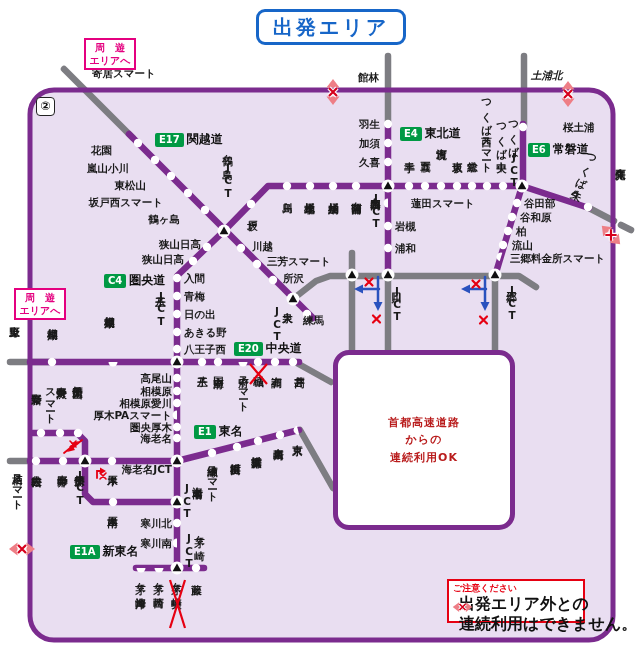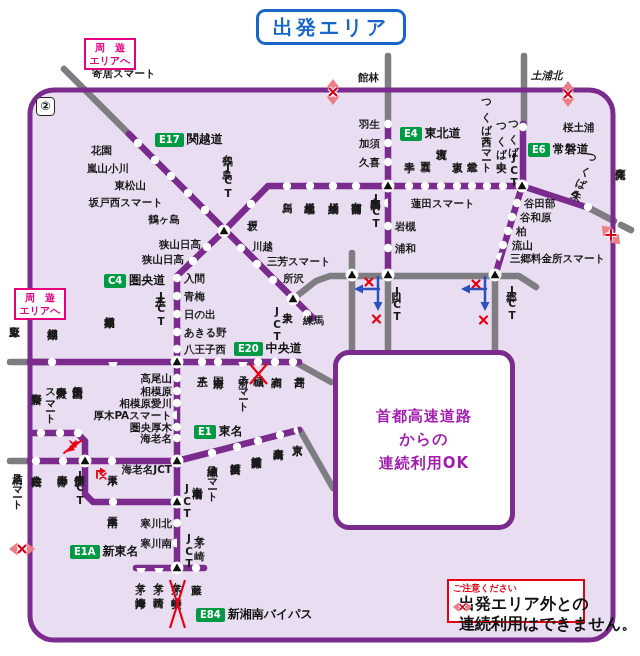--- a/index.html
+++ b/index.html
@@ -19,21 +19,21 @@
               color:#1766c8;font-size:20px;font-weight:bold;letter-spacing:3px;padding:4px 14px;line-height:1.1;}
   .loop-box{position:absolute;width:48px;z-index:5;background:#fff;border:2px solid #e4007f;color:#e4007f;
             font-size:10px;font-weight:bold;text-align:center;line-height:1.3;padding:1px 0;cursor:pointer;}
   #loop-box-1{left:84px;top:38px;}
   #loop-box-2{left:14px;top:288px;}
   #map-number{position:absolute;left:36px;top:97px;width:17px;height:17px;z-index:3;background:#fff;border:1.5px solid #222;
               border-radius:4px;font-size:12px;font-weight:bold;color:#111;text-align:center;line-height:16px;}
   #center-box{position:absolute;left:333px;top:350px;width:182px;height:180px;z-index:2;background:#fff;
               border:5px solid #7b2b8e;border-radius:16px;box-sizing:border-box;display:flex;flex-direction:column;
               justify-content:center;align-items:center;}
-  #center-box div{color:#a21caf;font-size:15px;font-weight:bold;line-height:1.55;letter-spacing:1px;}
+  #center-box div{color:#b91c1c;font-size:11px;font-weight:bold;line-height:1.55;letter-spacing:1px;}
   #notice-box{position:absolute;left:447px;top:579px;width:138px;height:44px;z-index:5;background:#fff;
               border:2px solid #e60012;box-sizing:border-box;padding:2px 4px;}
   #notice-box .nhead{color:#e60012;font-size:9px;font-weight:bold;line-height:1.2;}
   #notice-box .nline{color:#111;font-size:16px;font-weight:bold;line-height:1.25;margin-left:6px;white-space:nowrap;}
   #notice-icon{position:absolute;left:3px;top:19px;}
 </style>
 </head>
 <body>
 
 <div id="stage">
@@ -330,24 +330,20 @@
         <span class="rname">中央道</span>
       </div>
       <div class="shield" style="left: 194px; top: 423px;">
         <span class="badge">E1</span>
         <span class="rname">東名</span>
       </div>
       <div class="shield" style="left: 60px; top: 543px; padding-left: 10px;">
         <span class="badge">E1A</span>
         <span class="rname">新東名</span>
       </div>
-      <div class="shield" style="left: 196px; top: 606px;">
-        <span class="badge">E84</span>
-        <span class="rname">新湘南バイパス</span>
-      </div>
     </div>
 
   <svg id="overlay-svg" width="640" height="656">
       <path d="M250,364 L267,384 M267,364 L250,384" stroke="#e60012" stroke-width="2.2" fill="none"></path>
       <path d="M170,580 L185,628 M185,580 L170,628" stroke="#e60012" stroke-width="2.2" fill="none"></path>
     </svg>
 
   <div id="page-title">出発エリア</div>
 
   <div id="loop-box-1" class="loop-box">

